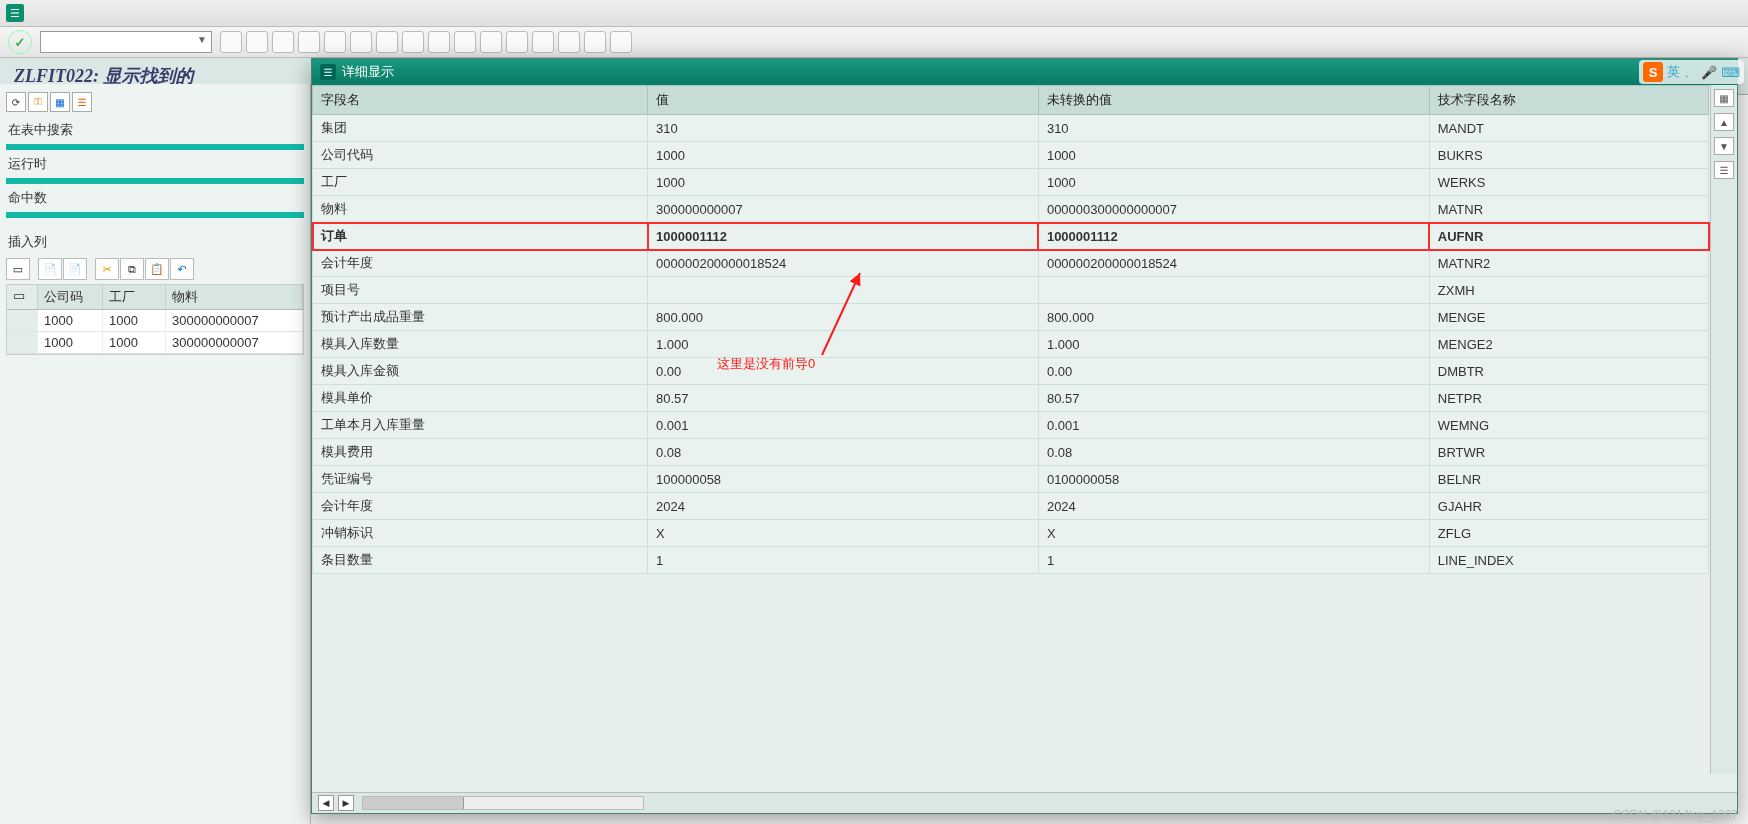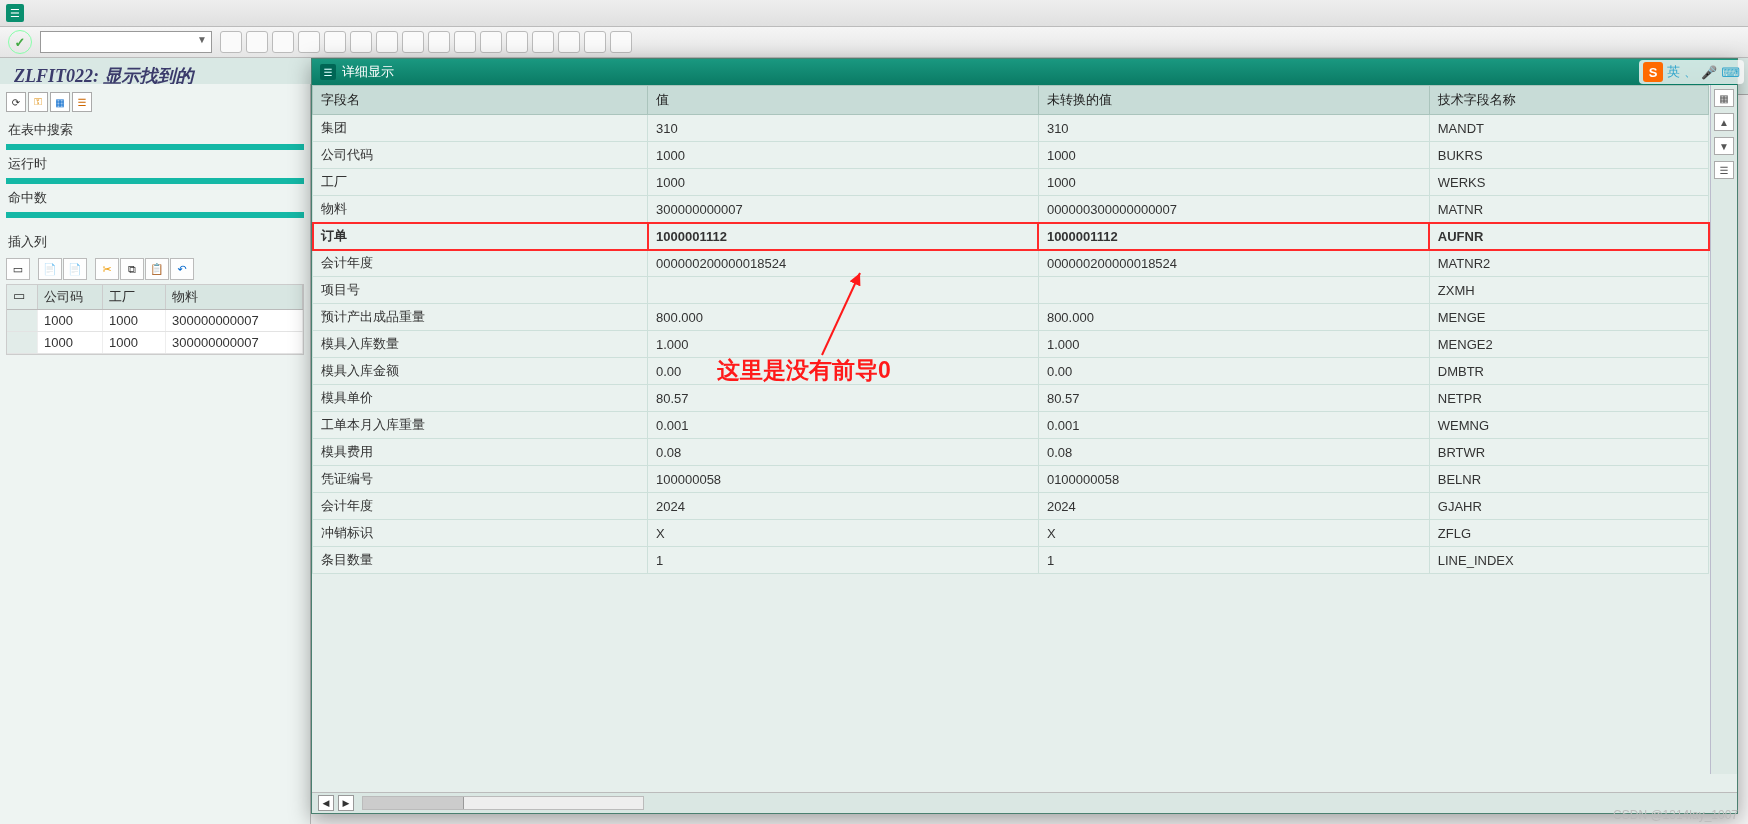--- a/index.html
+++ b/index.html
@@ -31,21 +31,21 @@
   .dialog{position:absolute;left:311px;top:58px;right:10px;bottom:10px;background:#e6efec;border:1px solid #4a8070;box-shadow:0 6px 20px rgba(0,0,0,0.35);display:flex;flex-direction:column;}
   .dialog-title{height:26px;background:linear-gradient(#1a9880,#0a7a64);color:#fff;display:flex;align-items:center;padding:0 8px;gap:6px;font-size:13px;}
   .dialog-title .sysicon{width:16px;height:16px;background:#065;border-radius:2px;display:flex;align-items:center;justify-content:center;color:#dff;font-size:10px;}
   .dialog-body{flex:1;overflow:auto;position:relative;}
   .detail-table{border-collapse:collapse;width:calc(100% - 28px);margin:0;}
   .detail-table th{background:#c8dcd7;border:1px solid #aac4bc;padding:5px 8px;text-align:left;font-weight:normal;color:#222;}
   .detail-table td{border:1px solid #cde0da;padding:4px 8px;background:#eaf2ef;}
   .detail-table tr.highlight td{outline:2px solid #ff2a2a;outline-offset:-1px;position:relative;z-index:2;font-weight:bold;}
   .right-strip{position:absolute;right:0;top:0;width:26px;bottom:18px;background:#dde9e5;border-left:1px solid #bbc;display:flex;flex-direction:column;align-items:center;padding-top:4px;gap:6px;}
   .right-strip .ric{width:18px;height:16px;border:1px solid #aaa;background:#fff;font-size:10px;display:flex;align-items:center;justify-content:center;color:#555;}
-  .annotation{position:absolute;color:#ff1a1a;font-size:23px;font-weight:700;pointer-events:none;}
+  .annotation{position:absolute;color:#ff1a1a;font-size:13px;font-weight:400;pointer-events:none;}
   .arrow{position:absolute;pointer-events:none;}
   .dialog-footer{height:20px;background:#dae7e3;border-top:1px solid #bbb;display:flex;align-items:center;padding:0 6px;gap:4px;}
   .dialog-footer .navbtn{width:14px;height:14px;border:1px solid #999;background:#fff;font-size:9px;display:flex;align-items:center;justify-content:center;}
   .dialog-footer .hscroll{flex:0 0 280px;height:12px;background:#eee;border:1px solid #bbb;margin-left:4px;position:relative;}
   .dialog-footer .hscroll .thumb{position:absolute;left:0;top:0;width:100px;height:100%;background:#ccc;border-right:1px solid #999;}
   .watermark{position:absolute;right:10px;bottom:2px;color:#bbb;font-size:12px;}
   .ime{position:fixed;right:4px;top:60px;display:flex;gap:4px;align-items:center;background:rgba(250,250,250,0.8);padding:2px 4px;border-radius:4px;}
   .ime .sogou{width:20px;height:20px;background:#ff6a00;border-radius:3px;color:#fff;font-weight:bold;display:flex;align-items:center;justify-content:center;font-size:13px;}
   .ime .imeitem{color:#33a6cc;font-size:13px;}
 </style>

